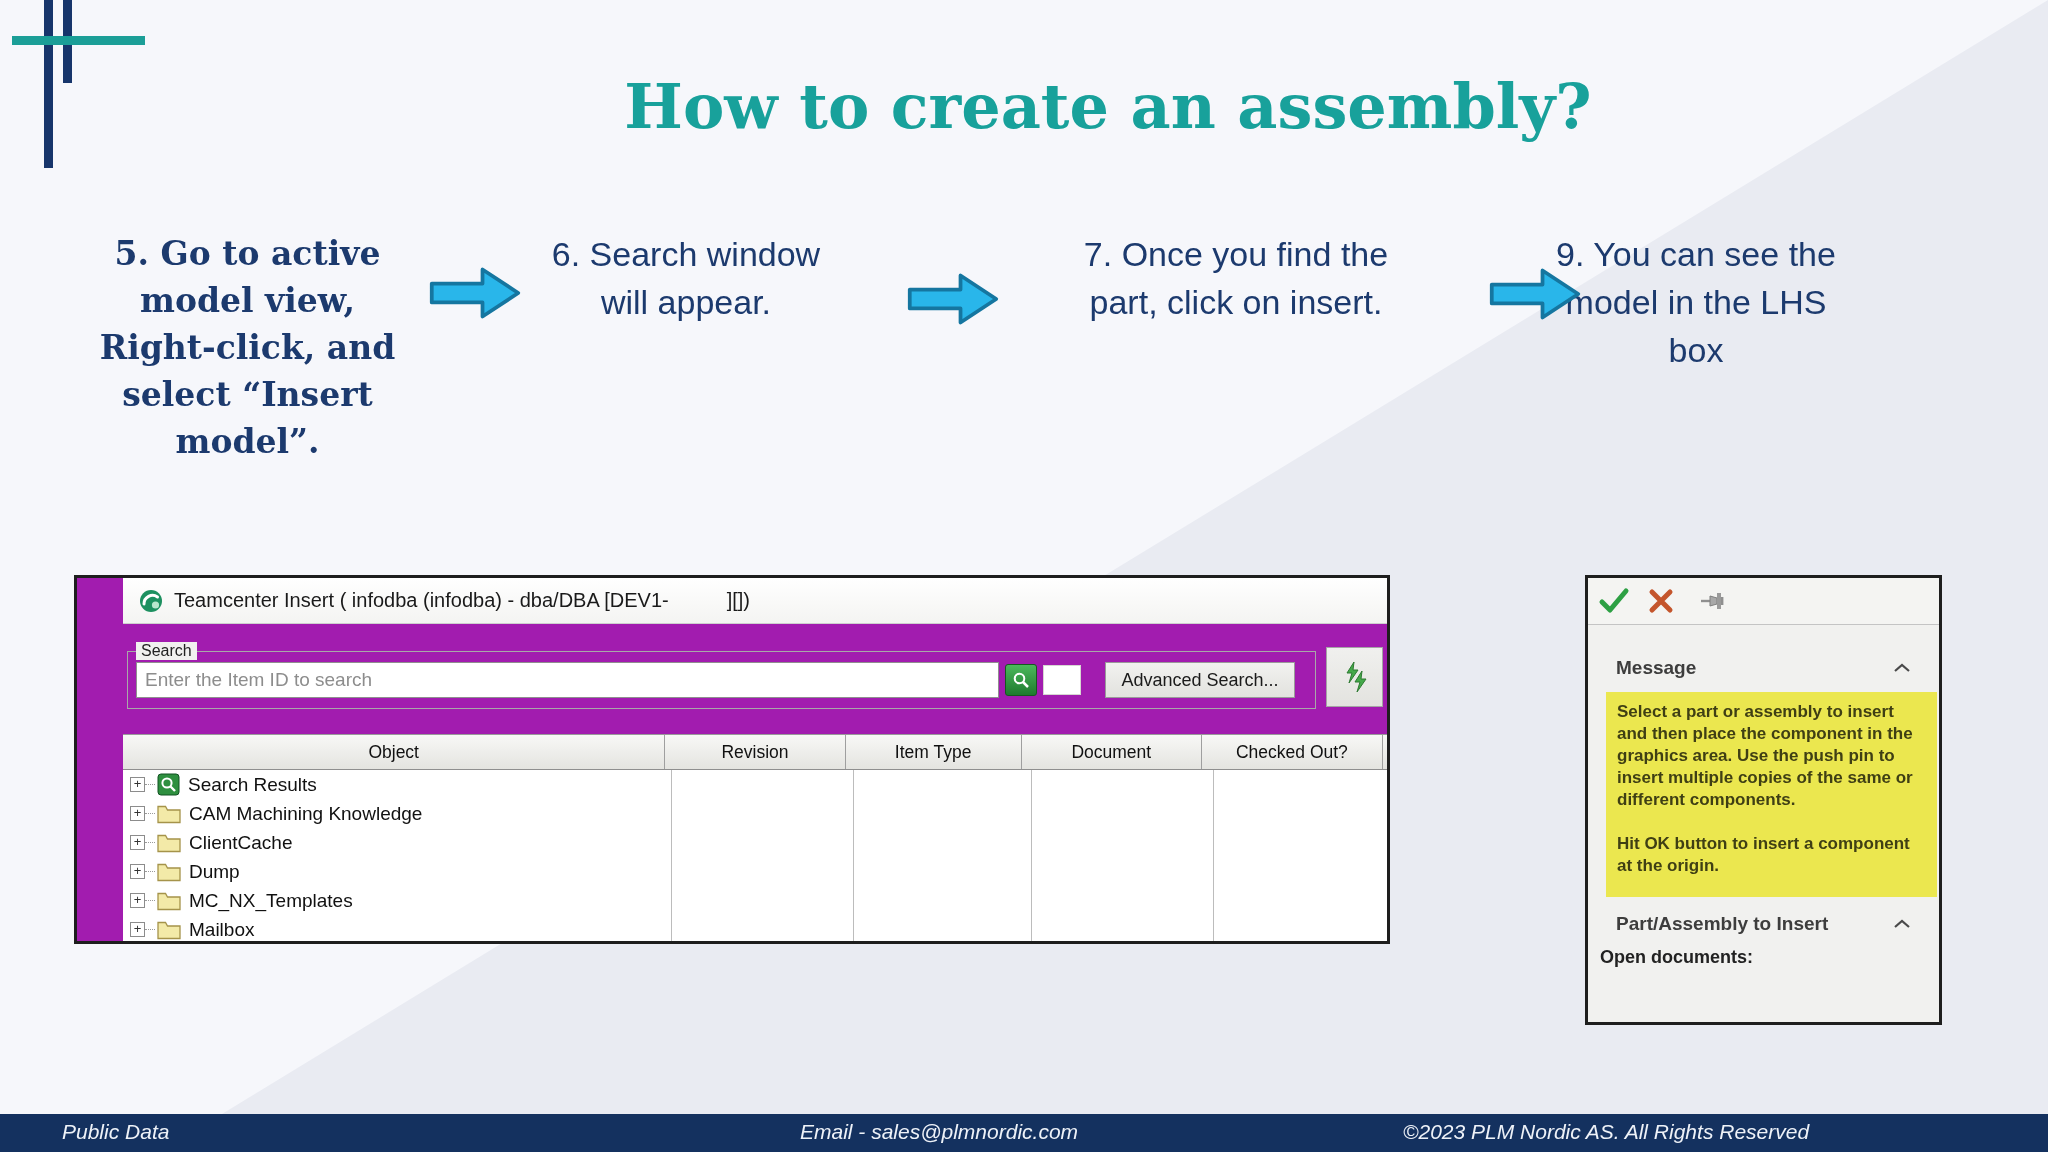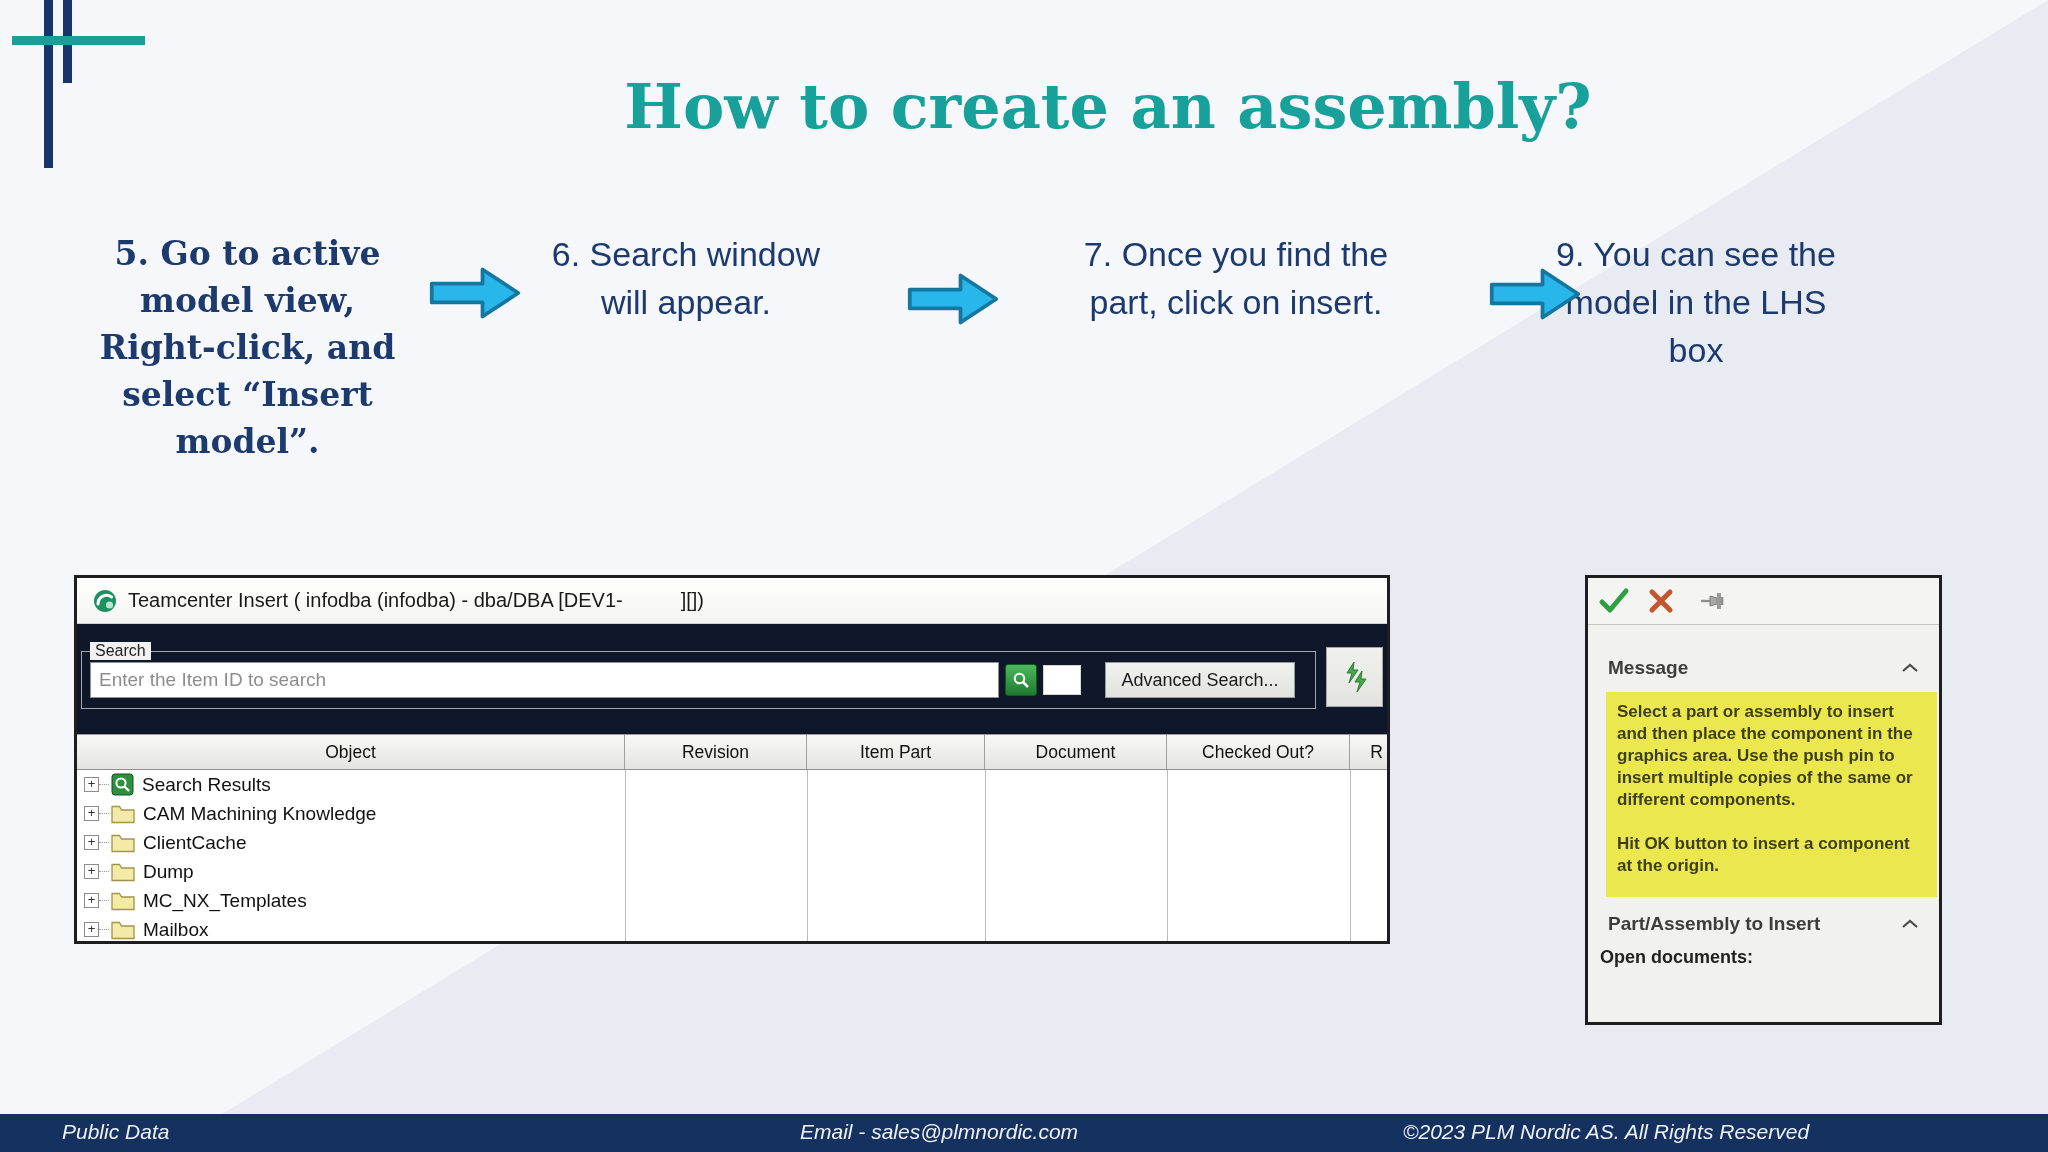--- a/index.html
+++ b/index.html
@@ -38,22 +38,22 @@
   .step9{left:1696px;width:320px;}
 
   .flow-arrow{position:absolute;width:94px;height:62px;}
   .arrow1{left:428px;top:262px;}
   .arrow2{left:906px;top:268px;}
   .arrow3{left:1488px;top:263px;}
 
   
   .tc-dialog{
     position:absolute;left:74px;top:575px;width:1316px;height:369px;
-    border:3px solid #1e1e1e;background:#0f172a;box-sizing:border-box;
-    display:flex;flex-direction:column;font-family:"Liberation Sans",sans-serif;
+    border:3px solid #1e1e1e;background:#a21caf;box-sizing:border-box;
+    display:flex;flex-direction:column;font-family:"Liberation Sans",sans-serif;padding-left:46px;
   }
   .tc-titlebar{
     height:45px;background:linear-gradient(#ffffff,#f4f4f2);
     border-bottom:1px solid #cfcfcf;display:flex;align-items:center;
     padding-left:16px;flex:0 0 auto;
   }
   .tc-title-text{font-size:20px;color:#1a1a1a;}
   .tc-title-right{margin-left:58px;}
   .tc-logo{margin-right:11px;display:flex;}
 
@@ -121,21 +121,21 @@
   }
   .pm-toolbar{
     height:46px;display:flex;align-items:center;padding-left:10px;
     background:#f4f4f2;border-bottom:1px solid #c4c4c4;flex:0 0 auto;
   }
   .pm-ok{margin-right:18px;display:flex;cursor:pointer;}
   .pm-cancel{margin-right:26px;display:flex;cursor:pointer;}
   .pm-pin{display:flex;cursor:pointer;}
   .pm-section-head{
     margin-top:28px;height:30px;display:flex;align-items:center;
-    justify-content:space-between;padding:0 20px;flex:0 0 auto;
+    justify-content:space-between;padding:0 28px;flex:0 0 auto;
   }
   .pm-section-head.second{margin-top:12px;}
   .pm-section-title{font-weight:bold;font-size:19px;color:#3d3d3d;}
   .pm-msg{
     margin:9px 2px 0 18px;height:205px;box-sizing:border-box;
     background:#ebe74f;padding:9px 11px;flex:0 0 auto;
     font-weight:bold;font-size:17px;line-height:22px;color:#3f3f14;
   }
   .pm-msg .p2{margin-top:22px;}
   .pm-open-label{margin-top:8px;padding-left:12px;font-weight:bold;font-size:18px;color:#222;flex:0 0 auto;}
@@ -216,21 +216,21 @@
       <svg width="26" height="32" viewBox="0 0 26 32">
         <path d="M12 1 L5 12 H10 L7 22 L16 9 H11 Z" fill="#45a94a" stroke="#2d7a31" stroke-width="1"></path>
         <path d="M20 10 L13 21 H18 L15 31 L24 18 H19 Z" fill="#45a94a" stroke="#2d7a31" stroke-width="1"></path>
       </svg>
     </div>
   </div>
 
   <div class="tc-header">
     <div class="hc hc0">Object</div>
     <div class="hc hc1">Revision</div>
-    <div class="hc hc2">Item Part</div>
+    <div class="hc hc2">Item Type</div>
     <div class="hc hc3">Document</div>
     <div class="hc hc4">Checked Out?</div>
     <div class="hc hc5">R</div>
   </div>
 
   <div class="tc-body">
     <div class="tc-vline" style="left:548px"></div>
     <div class="tc-vline" style="left:730px"></div>
     <div class="tc-vline" style="left:908px"></div>
     <div class="tc-vline" style="left:1090px"></div>

